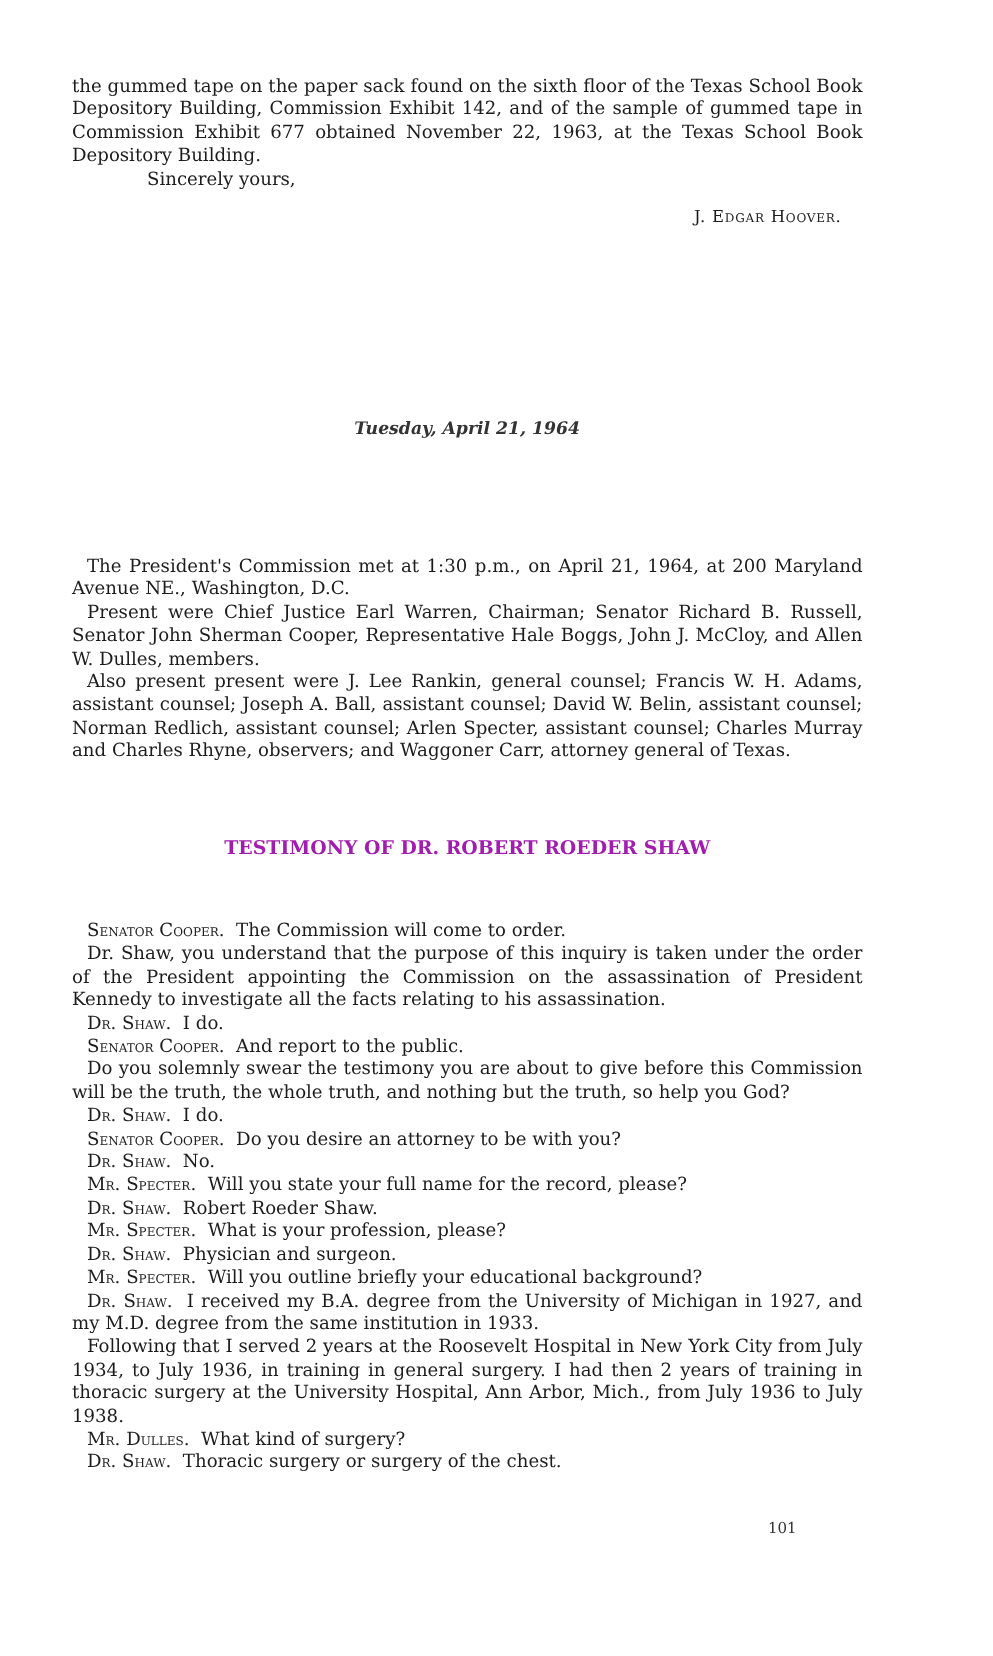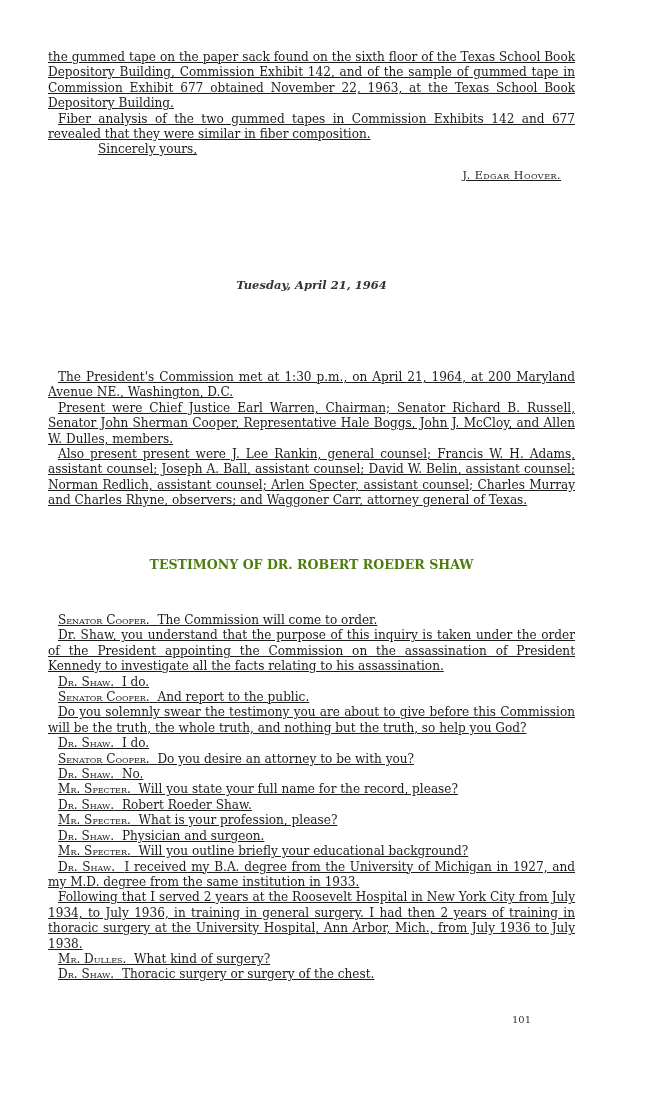--- a/index.html
+++ b/index.html
@@ -1,41 +1,40 @@
 <!DOCTYPE html>
 <html><head>
 <meta charset="utf-8">
 <style>
   html, body { margin: 0; padding: 0; background: #ffffff; }
   body { width: 662px; height: 1104px; position: relative; overflow: hidden; color: #1c1c1c;
          font-family: "DejaVu Serif", "Liberation Serif", serif; }
   .page { position: absolute; left: 48px; top: 50px; width: 527px; }
-  p { margin: 0; font-size: 12.1px; line-height: 15.4px; text-align: justify; text-decoration: underline; }
+  p { margin: 0; font-size: 12.1px; line-height: 15.4px; text-align: justify; }
   p.indent { text-indent: 10px; }
   .closing { text-indent: 50px; text-align: left; }
   .signature { text-align: right; font-size: 11px; letter-spacing: 0.5px; margin-top: 10px; padding-right: 14px; }
   .sc { font-variant: small-caps; text-align: right; }
   .date { position: absolute; left: 0; width: 527px; top: 228px; text-align: center;
           font-style: italic; font-weight: bold; font-size: 11.5px; color: #333; }
   .main-heading { position: absolute; left: 0; top: 257px; width: 527px; font-weight: bold;
                   font-size: 12.6px; line-height: 15.5px; color: #2a2a2a; padding-left: 12px; text-indent: -12px; box-sizing: border-box; }
   .session { position: absolute; left: 0; top: 320px; width: 527px; }
   .sub-heading { position: absolute; left: 0; top: 507px; width: 527px; text-align: center;
-                 font-weight: bold; font-size: 12.6px; color: #4d7c0f; }
+                 font-weight: bold; font-size: 12.6px; color: #a21caf; }
   .testimony { position: absolute; left: 0; top: 535px; width: 527px; margin-top: 28px; }
   .page-number { position: absolute; left: 512px; top: 1014px; font-size: 10px; color: #333; }
 </style>
 </head>
 <body>
 
 <div class="page">
 
   <div>
     <p>the gummed tape on the paper sack found on the sixth floor of the Texas School Book Depository Building, Commission Exhibit 142, and of the sample of gummed tape in Commission Exhibit 677 obtained November 22, 1963, at the Texas School Book Depository Building.</p>
-    <p class="indent">Fiber analysis of the two gummed tapes in Commission Exhibits 142 and 677 revealed that they were similar in fiber composition.</p>
     <p class="closing">Sincerely yours,</p>
     <p class="signature sc">J. Edgar Hoover.</p>
   </div>
 
   <div class="date">Tuesday, April 21, 1964</div>
 
 
   <div class="session">
     <p class="indent">The President's Commission met at 1:30 p.m., on April 21, 1964, at 200 Maryland Avenue NE., Washington, D.C.</p>
     <p class="indent">Present were Chief Justice Earl Warren, Chairman; Senator Richard B. Russell, Senator John Sherman Cooper, Representative Hale Boggs, John J. McCloy, and Allen W. Dulles, members.</p>

